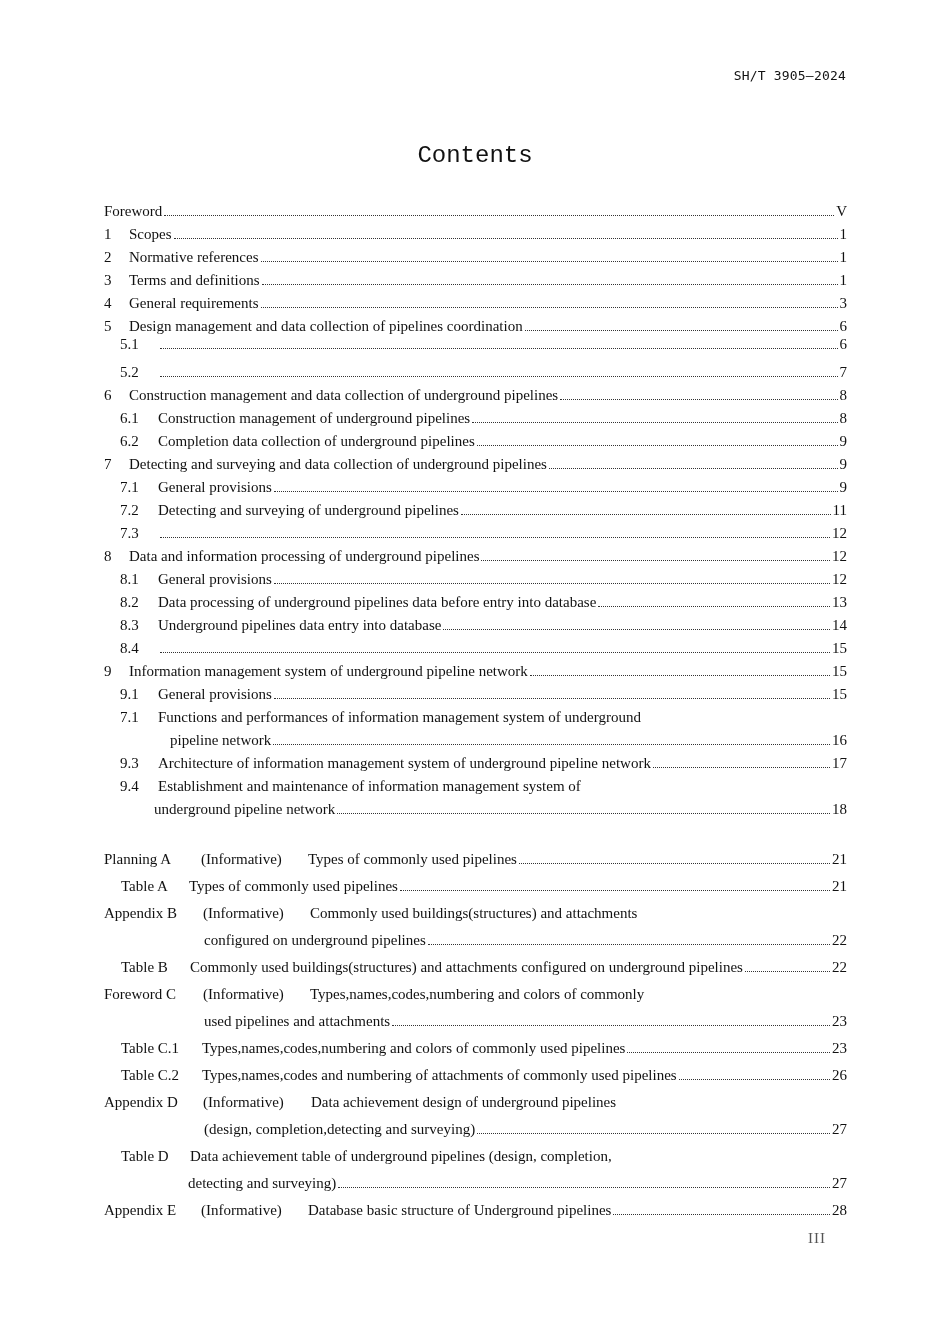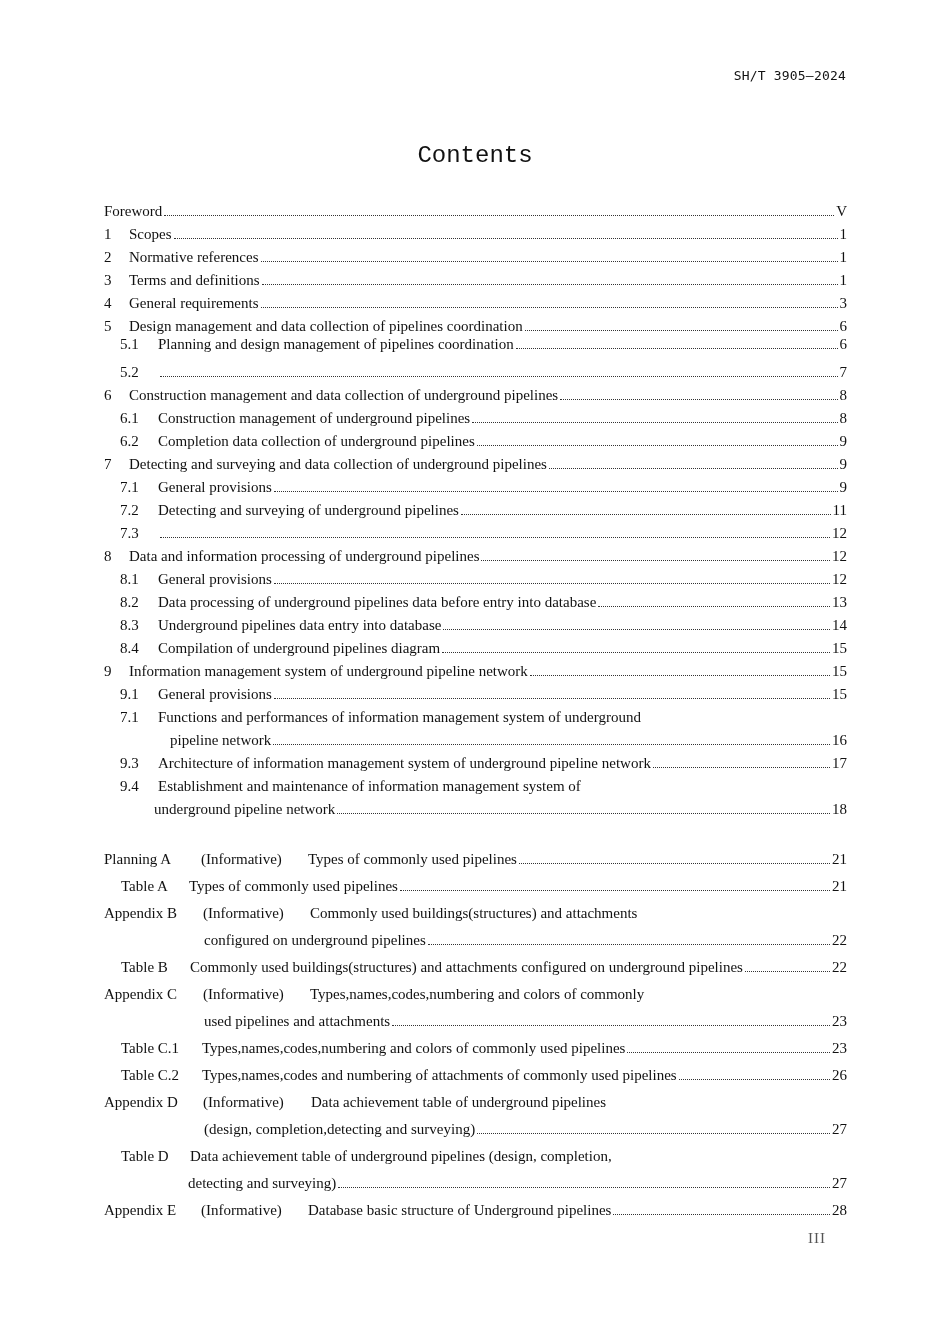--- a/index.html
+++ b/index.html
@@ -73,21 +73,20 @@
       <span class="page">3</span>
     </div>
   <div class="row" style="top:115px">
       <span class="num" style="width:25px">5</span>
       <span class="label">Design management and data collection of pipelines coordination</span>
       <span class="leader"></span>
       <span class="page">6</span>
     </div>
   <div class="row" style="top:133px;left:16px">
       <span class="num" style="width:38px">5.1</span>
-      <span class="label">Planning and design management of pipelines coordination</span>
       <span class="leader"></span>
       <span class="page">6</span>
     </div>
   <div class="row" style="top:161px;left:16px">
       <span class="num" style="width:38px">5.2</span>
       <span class="leader"></span>
       <span class="page">7</span>
     </div>
   <div class="row" style="top:184px">
       <span class="num" style="width:25px">6</span>
@@ -149,21 +148,20 @@
       <span class="page">13</span>
     </div>
   <div class="row" style="top:414px;left:16px">
       <span class="num" style="width:38px">8.3</span>
       <span class="label">Underground pipelines data entry into database</span>
       <span class="leader"></span>
       <span class="page">14</span>
     </div>
   <div class="row" style="top:437px;left:16px">
       <span class="num" style="width:38px">8.4</span>
-      <span class="label">Compilation of underground pipelines diagram</span>
       <span class="leader"></span>
       <span class="page">15</span>
     </div>
   <div class="row" style="top:460px">
       <span class="num" style="width:25px">9</span>
       <span class="label">Information management system of underground pipeline network</span>
       <span class="leader"></span>
       <span class="page">15</span>
     </div>
   <div class="row" style="top:483px;left:16px">
@@ -223,21 +221,21 @@
       <span class="leader"></span>
       <span class="page">22</span>
     </div>
   <div class="row" style="top:756px;left:17px">
       <span class="num" style="width:69px">Table B</span>
       <span class="label">Commonly used buildings(structures) and attachments configured on underground pipelines</span>
       <span class="leader"></span>
       <span class="page">22</span>
     </div>
   <div class="row nodots" style="top:783px">
-      <span class="num" style="width:99px">Appendix C</span>
+      <span class="num" style="width:99px">Foreword C</span>
       <span class="num" style="width:107px">(Informative)</span>
       <span class="label">Types,names,codes,numbering and colors of commonly</span>
       <span class="page"></span>
     </div>
   <div class="row" style="top:810px;left:100px">
       <span class="label">used pipelines and attachments</span>
       <span class="leader"></span>
       <span class="page">23</span>
     </div>
   <div class="row" style="top:837px;left:17px">
@@ -248,21 +246,21 @@
     </div>
   <div class="row" style="top:864px;left:17px">
       <span class="num" style="width:81px">Table C.2</span>
       <span class="label">Types,names,codes and numbering of attachments of commonly used pipelines</span>
       <span class="leader"></span>
       <span class="page">26</span>
     </div>
   <div class="row nodots" style="top:891px">
       <span class="num" style="width:99px">Appendix D</span>
       <span class="num" style="width:108px">(Informative)</span>
-      <span class="label">Data achievement table of underground pipelines</span>
+      <span class="label">Data achievement design of underground pipelines</span>
       <span class="page"></span>
     </div>
   <div class="row" style="top:918px;left:100px">
       <span class="label">(design, completion,detecting and surveying)</span>
       <span class="leader"></span>
       <span class="page">27</span>
     </div>
   <div class="row nodots" style="top:945px;left:17px">
       <span class="num" style="width:69px">Table D</span>
       <span class="label">Data achievement table of underground pipelines (design, completion,</span>

